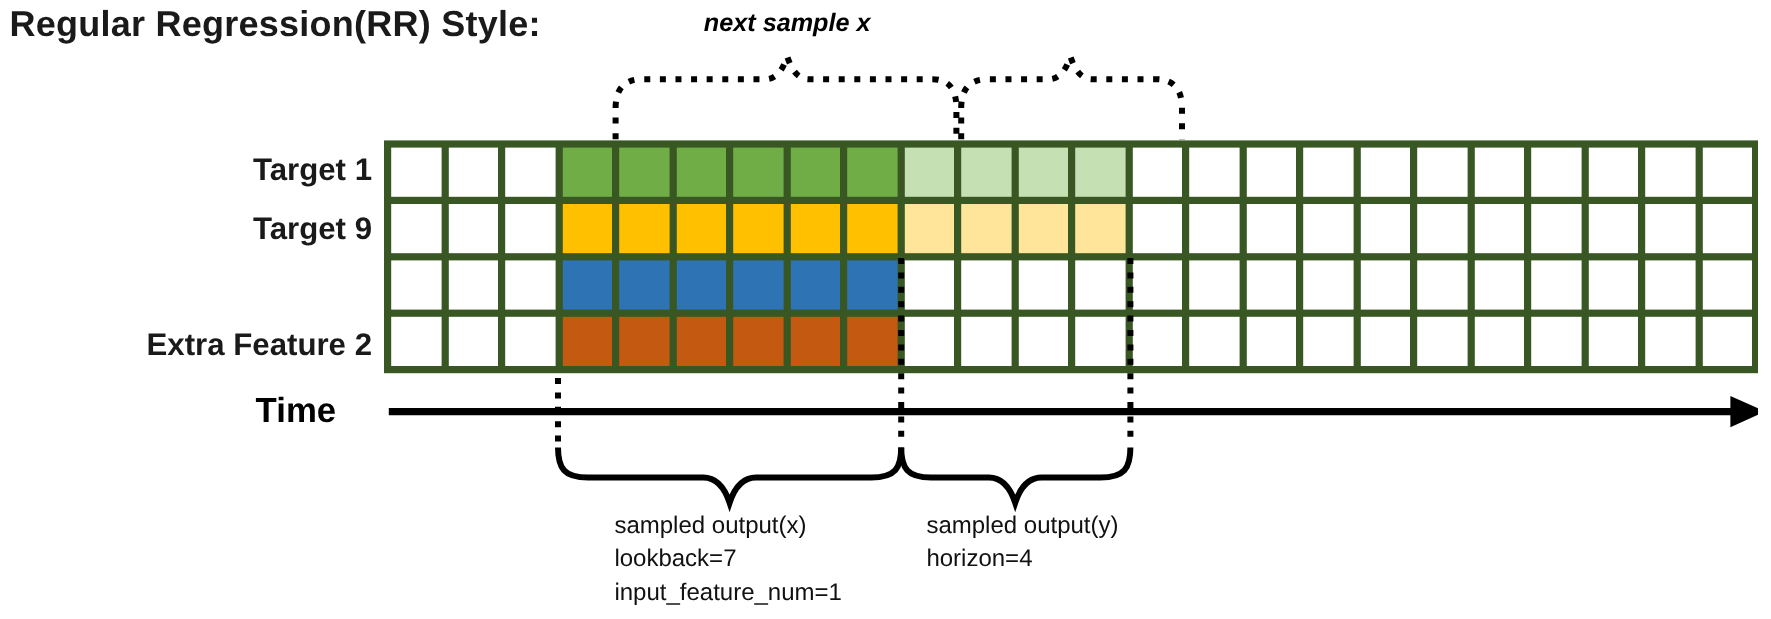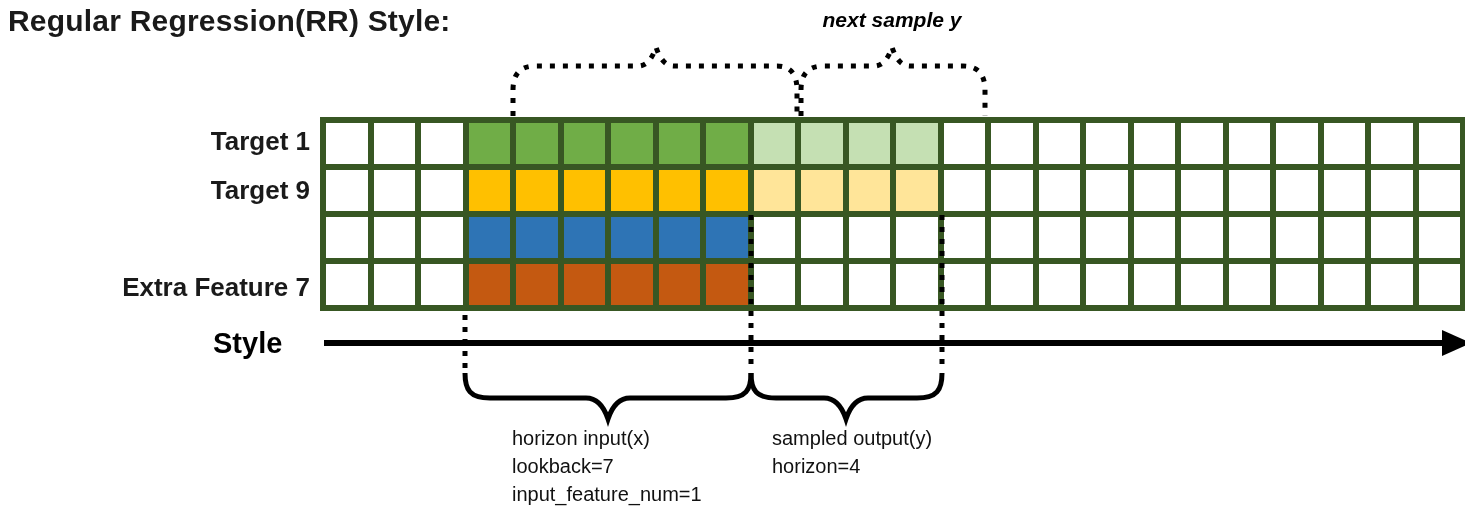--- a/index.html
+++ b/index.html
@@ -56,25 +56,25 @@
   .note.input{left:512px;}
   .note.output{left:772px;}
 </style>
 </head>
 <body>
 
 <div class="canvas">
 
   <div class="title">Regular Regression(RR) Style:</div>
 
-  <div class="top-label y">next sample y</div>
+  <div class="top-label x">next sample x</div>
 
   <div class="row-label" style="top:126px;">Target 1</div>
   <div class="row-label" style="top:175px;">Target 9</div>
-  <div class="row-label" style="top:272px;">Extra Feature 7</div>
+  <div class="row-label" style="top:272px;">Extra Feature 2</div>
 
   <div class="grid" style="background: rgb(56, 87, 35);">
       <div class="cell" style="background: rgb(255, 255, 255);"></div>
       <div class="cell" style="background: rgb(255, 255, 255);"></div>
       <div class="cell" style="background: rgb(255, 255, 255);"></div>
       <div class="cell" style="background: rgb(112, 173, 71);"></div>
       <div class="cell" style="background: rgb(112, 173, 71);"></div>
       <div class="cell" style="background: rgb(112, 173, 71);"></div>
       <div class="cell" style="background: rgb(112, 173, 71);"></div>
       <div class="cell" style="background: rgb(112, 173, 71);"></div>
@@ -179,24 +179,24 @@
     <path d="M 942 215 L 942 371" fill="none" stroke="#000" stroke-width="5" stroke-dasharray="5 7"></path>
 
     <path d="M 465 373 C 465 390 470 398 490 398 L 586 398 Q 601 398 608 419 Q 615 398 630 398 L 726 398 C 746 398 751 390 751 373" fill="none" stroke="#000" stroke-width="5"></path>
 
     <path d="M 751 373 C 751 390 756 398 776 398 L 824 398 Q 839 398 846 419 Q 853 398 868 398 L 917 398 C 937 398 942 390 942 373" fill="none" stroke="#000" stroke-width="5"></path>
 
     <line x1="324" y1="343" x2="1446" y2="343" stroke="#000" stroke-width="6"></line>
     <polygon points="1442,330 1471,343 1442,356" fill="#000"></polygon>
   </svg>
 
-  <div class="time-label">Style</div>
+  <div class="time-label">Time</div>
 
   <div class="note input">
-    <div>horizon input(x)</div>
+    <div>sampled output(x)</div>
     <div>lookback=7</div>
     <div>input_feature_num=1</div>
   </div>
 
   <div class="note output">
     <div>sampled output(y)</div>
     <div>horizon=4</div>
   </div>
 
 </div>

